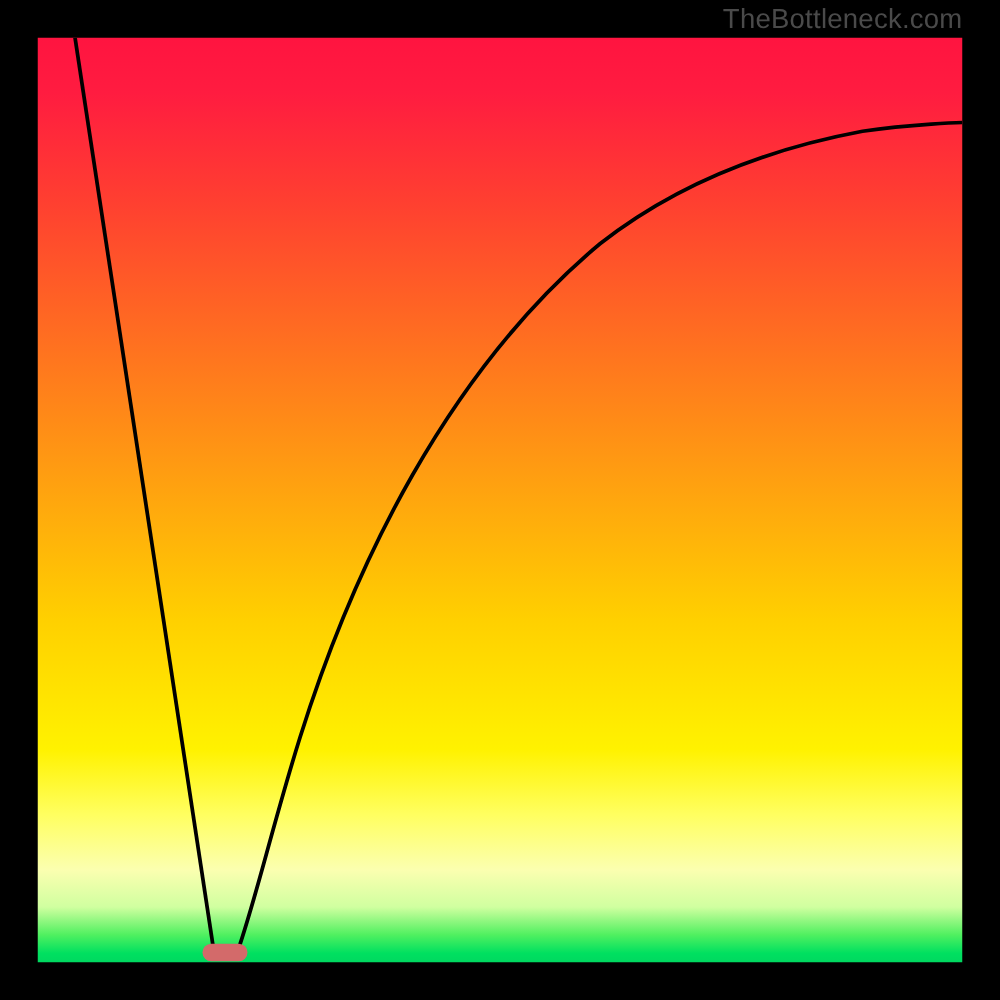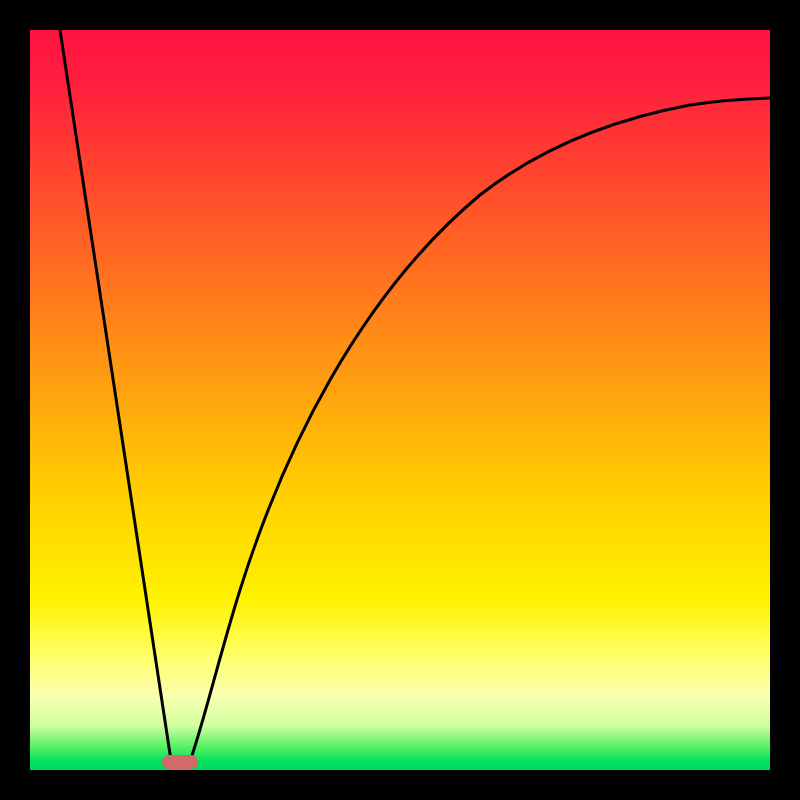--- a/index.html
+++ b/index.html
@@ -88,13 +88,14 @@
                C 172 700, 188 630, 210 560
                C 232 490, 260 420, 300 350
                C 340 280, 390 215, 450 165
                C 510 118, 580 90, 660 75
                C 700 69, 740 68, 740 68" stroke="#000" stroke-width="3" fill="none"></path>
     </svg>
 
     <div class="marker" style="left:132px; top:725px;"></div>
   </div>
 
+  <div class="watermark">TheBottleneck.com</div>
 </div>
 
 </body></html>

